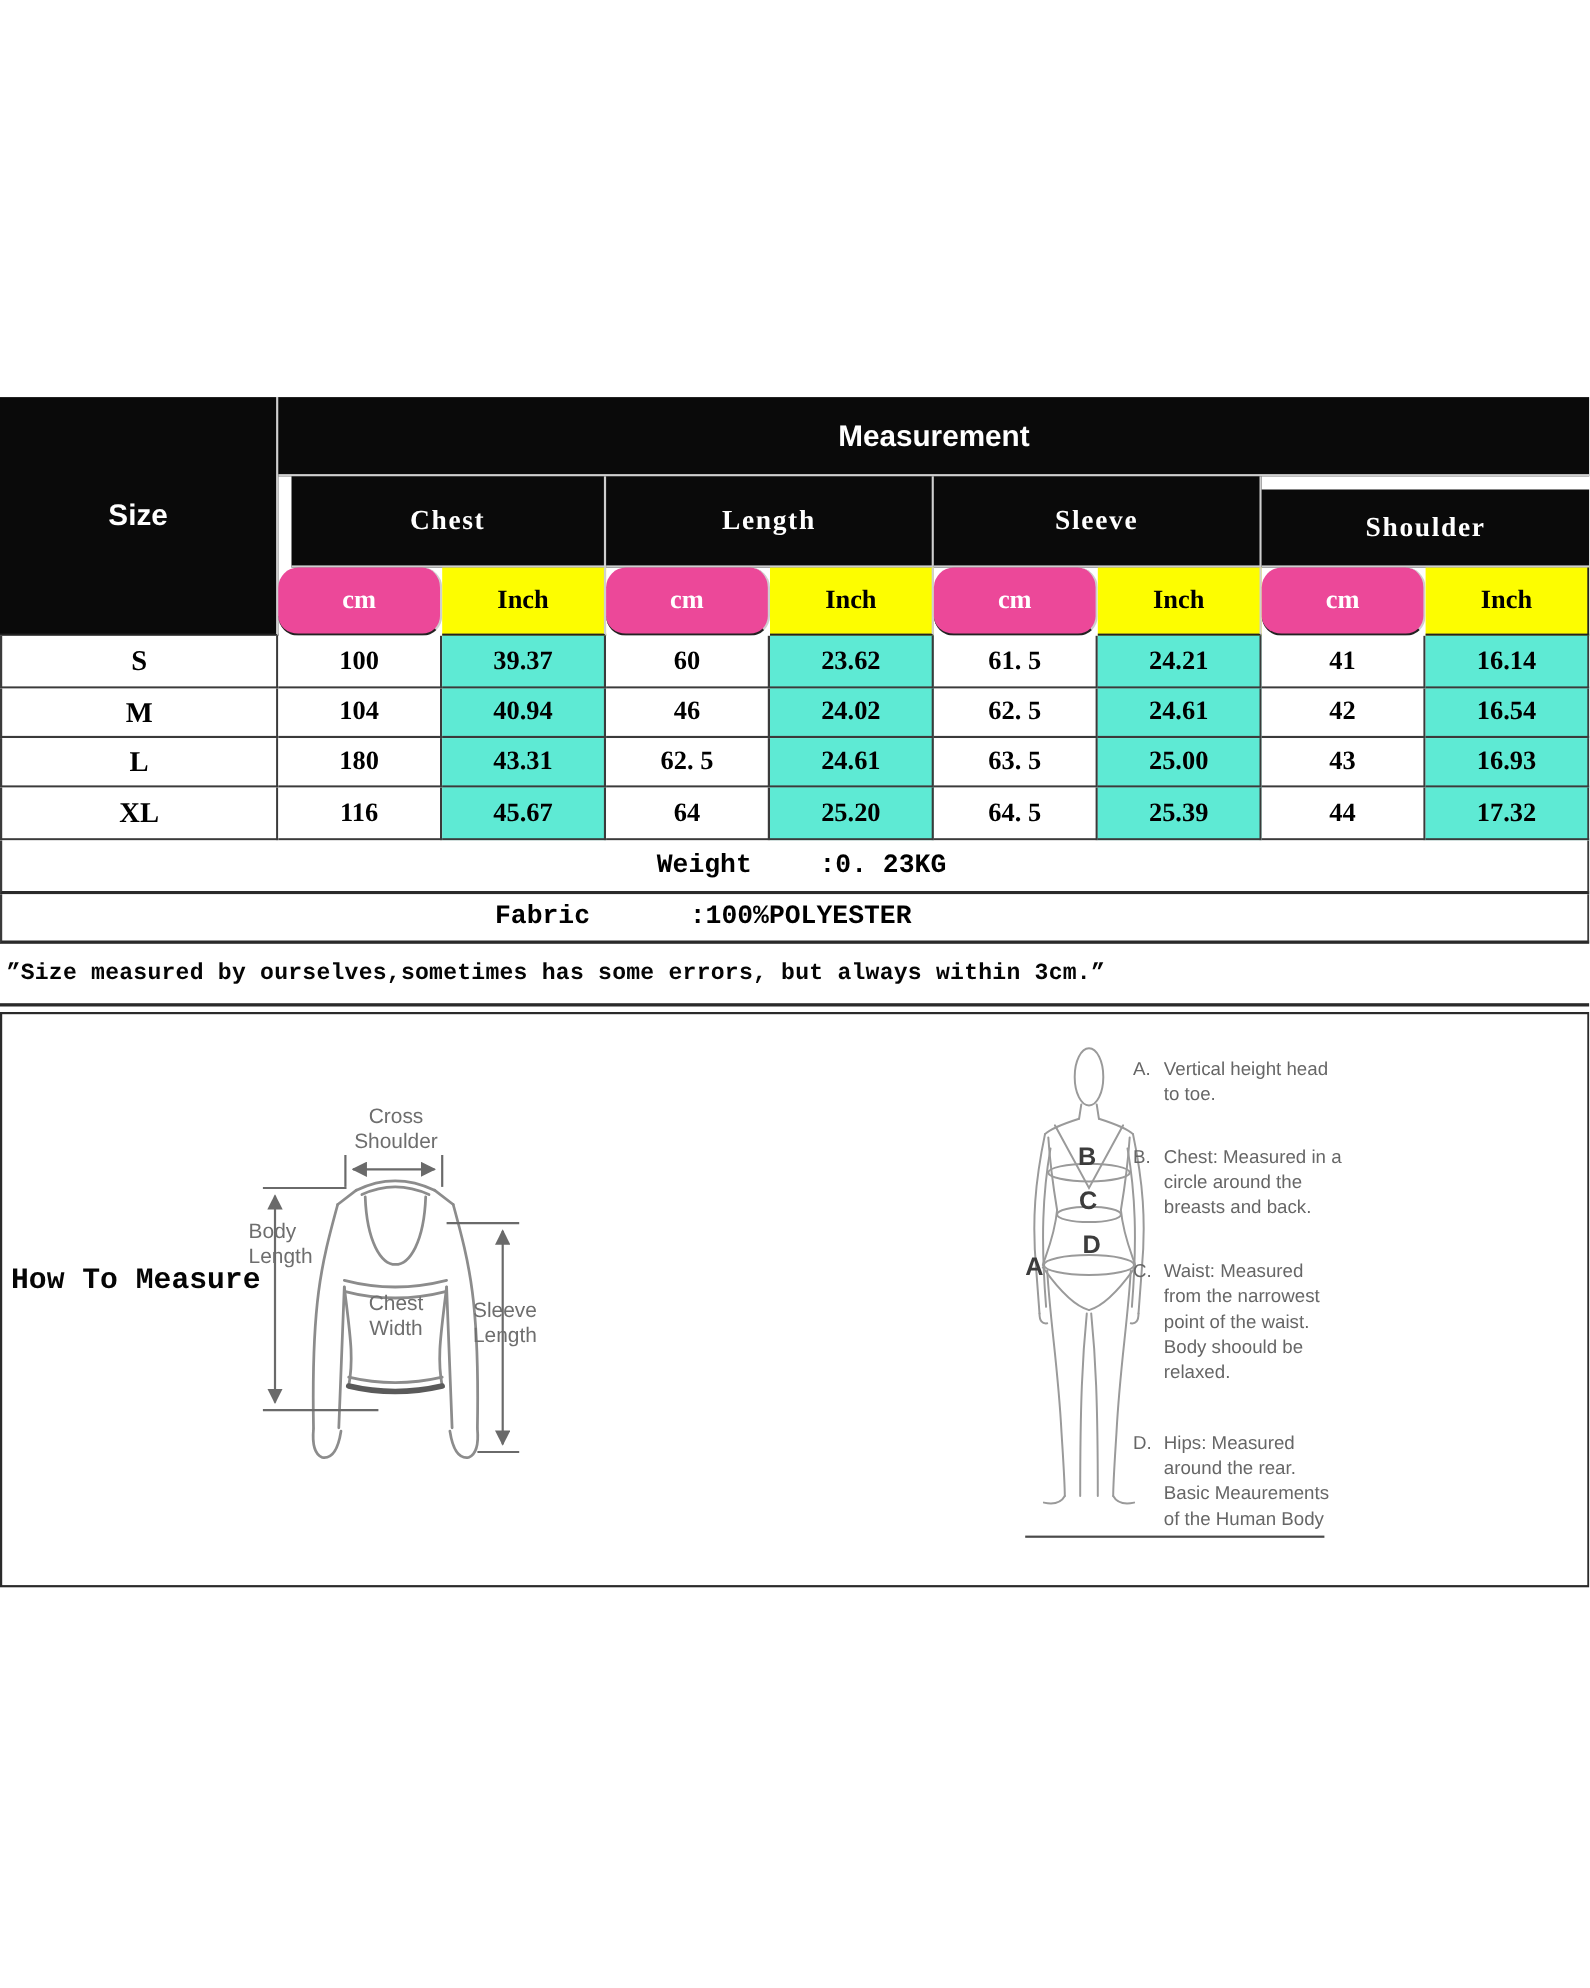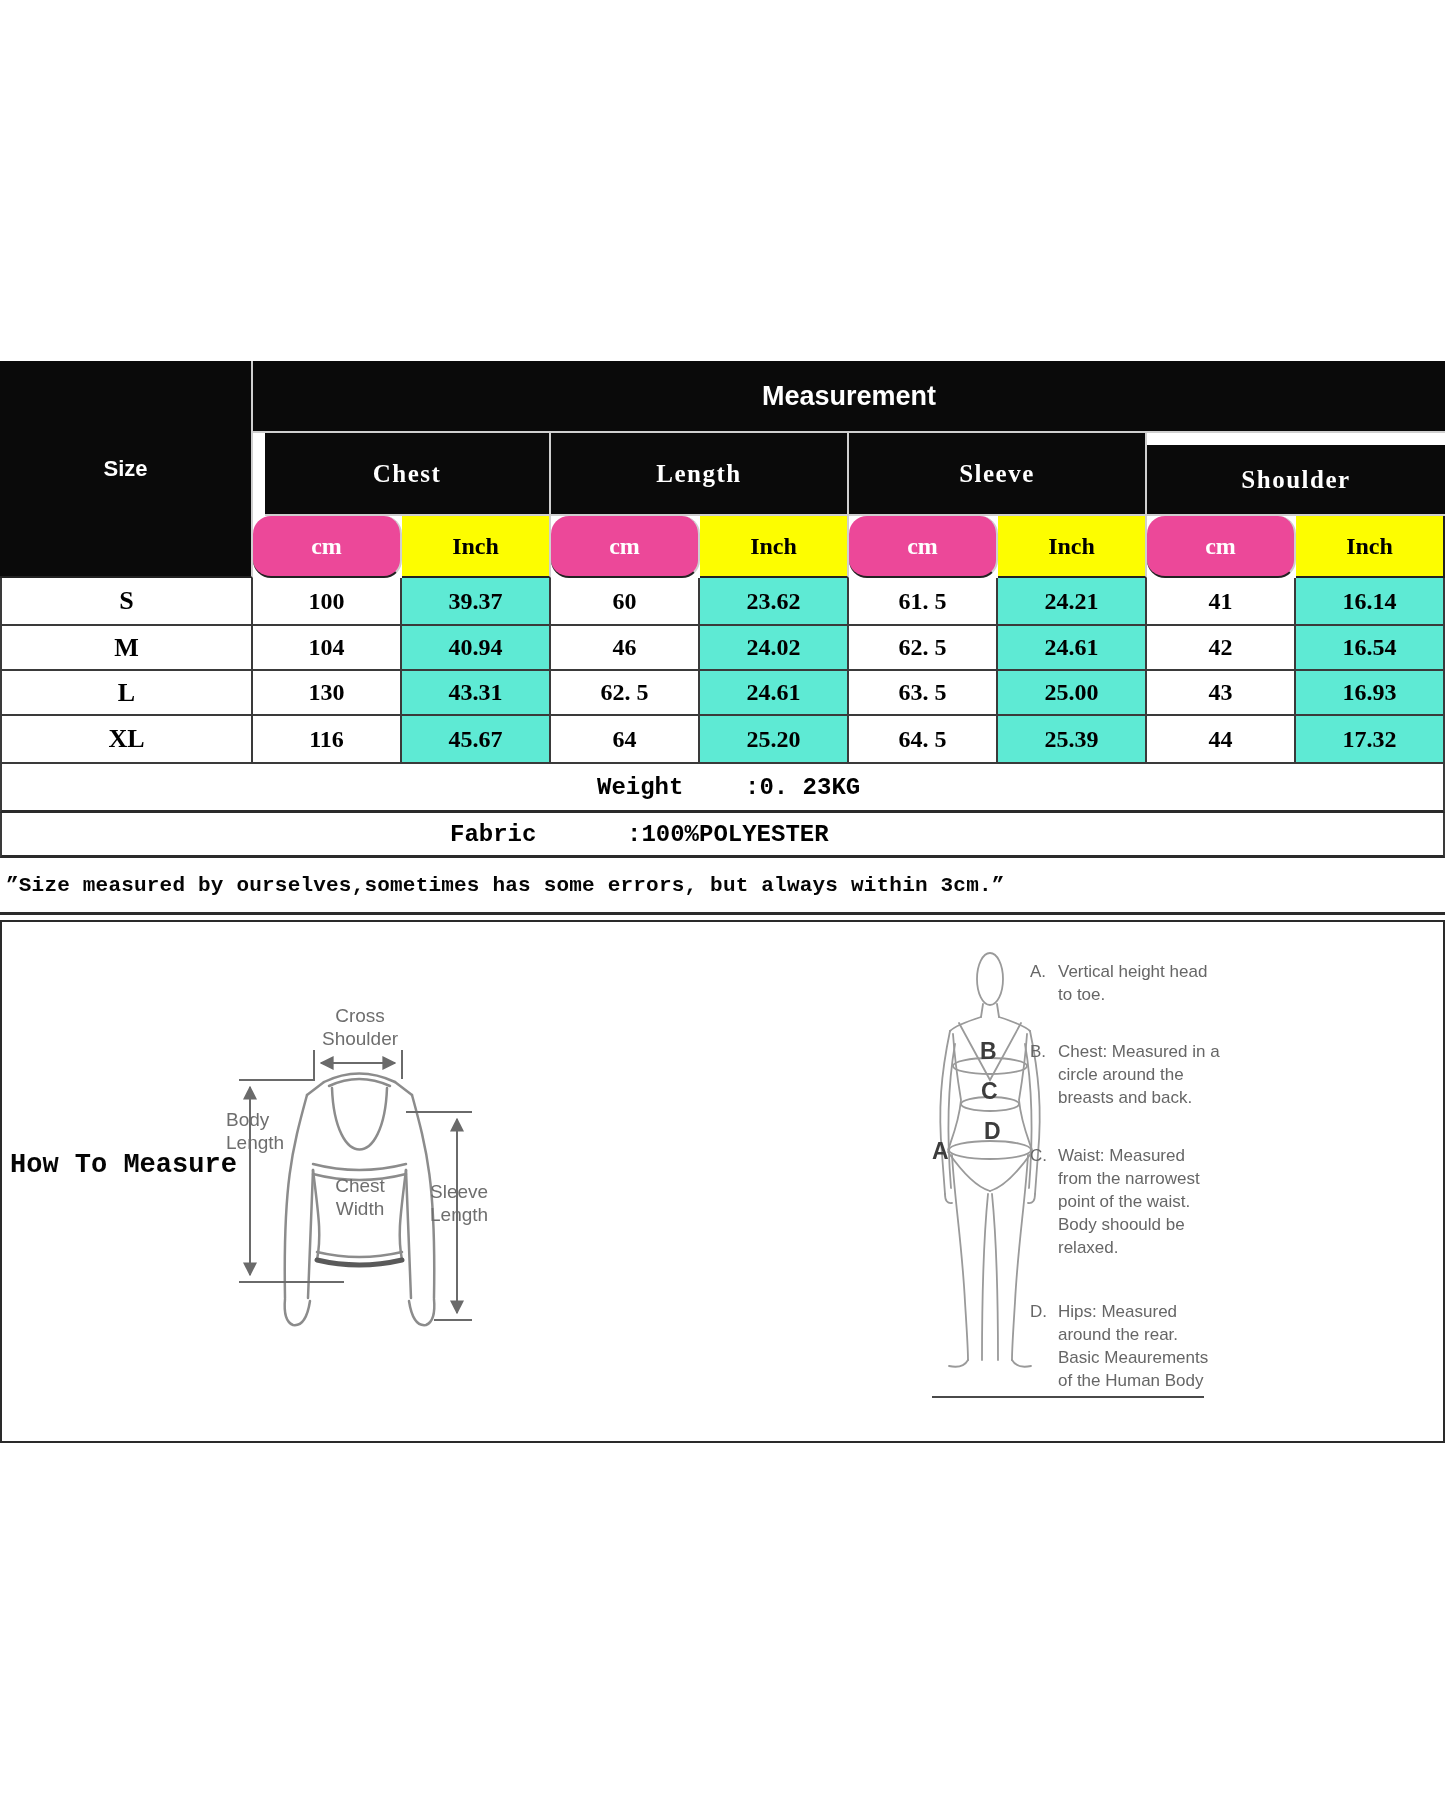--- a/index.html
+++ b/index.html
@@ -26,21 +26,21 @@
 
   .hcell {
     background: #0a0a0a;
     color: #ffffff;
     border-right: 2px solid #cfcfcf;
     border-bottom: 2px solid #cfcfcf;
   }
   .c-size {
     grid-column: 1; grid-row: 1 / span 3;
     font-family: "Liberation Sans", sans-serif;
-    font-weight: bold; font-size: 22px;
+    font-weight: bold; font-size: 27px;
     border-bottom: 2px solid #222;
   }
   .c-meas {
     grid-column: 2 / -1; grid-row: 1;
     font-family: "Liberation Sans", sans-serif;
     font-weight: bold; font-size: 27px;
     border-right: none;
   }
   .c-group { font-weight: bold; font-size: 25px; letter-spacing: 1.5px; grid-row: 2; }
   .c-group:nth-of-type(6) { border-right: none; margin-top: 12px; }
@@ -181,21 +181,21 @@
       <div class="cell bcell first">M</div>
       <div class="cell bcell">104</div>
       <div class="cell bcell yellow">40.94</div>
       <div class="cell bcell">46</div>
       <div class="cell bcell yellow">24.02</div>
       <div class="cell bcell">62. 5</div>
       <div class="cell bcell yellow">24.61</div>
       <div class="cell bcell">42</div>
       <div class="cell bcell yellow">16.54</div>
       <div class="cell bcell first">L</div>
-      <div class="cell bcell">130</div>
+      <div class="cell bcell">180</div>
       <div class="cell bcell yellow">43.31</div>
       <div class="cell bcell">62. 5</div>
       <div class="cell bcell yellow">24.61</div>
       <div class="cell bcell">63. 5</div>
       <div class="cell bcell yellow">25.00</div>
       <div class="cell bcell">43</div>
       <div class="cell bcell yellow">16.93</div>
       <div class="cell bcell first">XL</div>
       <div class="cell bcell">116</div>
       <div class="cell bcell yellow">45.67</div>

